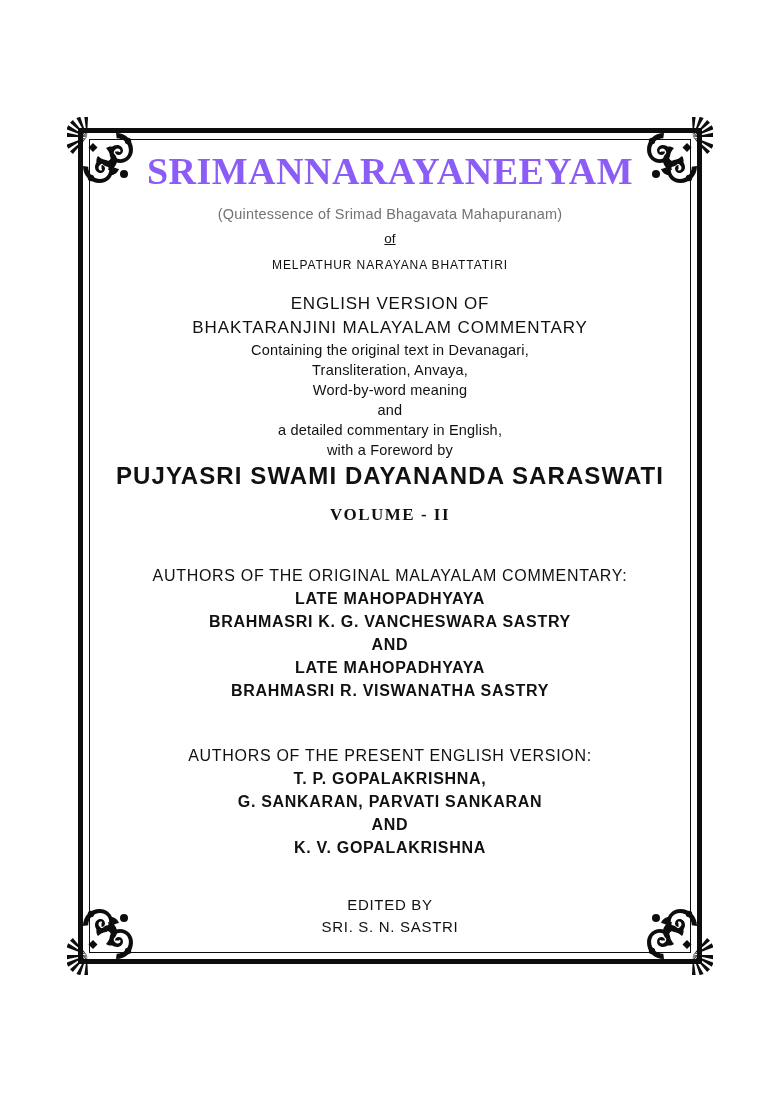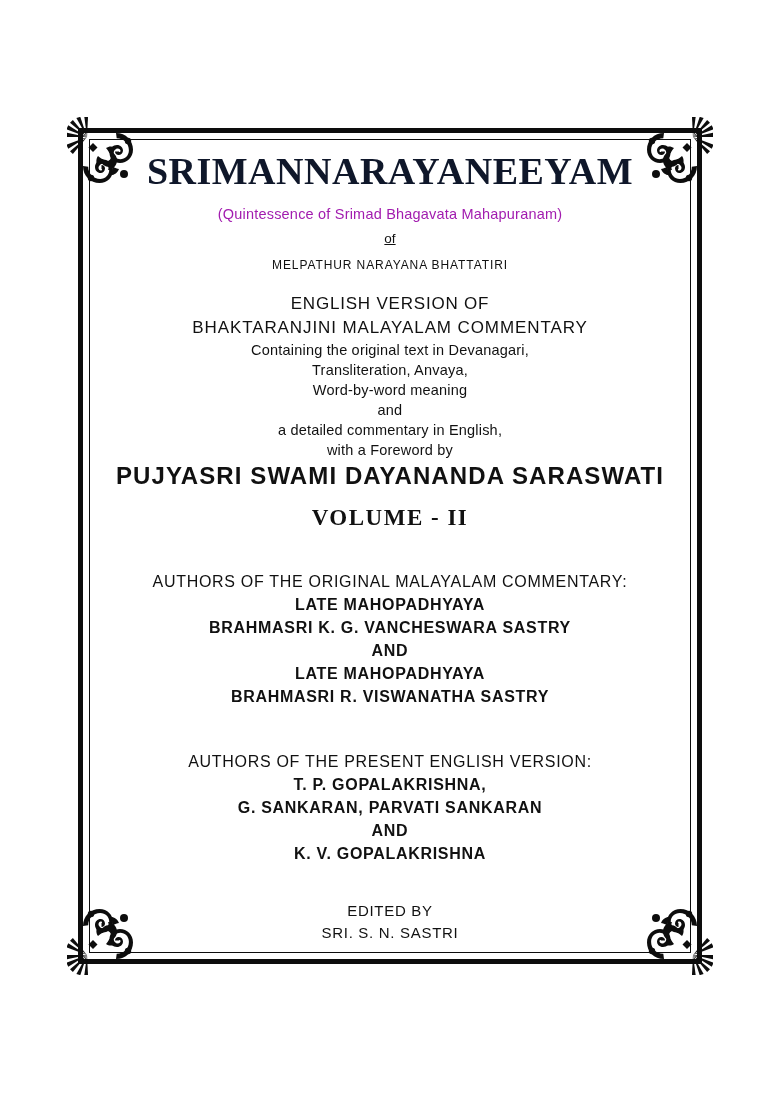--- a/index.html
+++ b/index.html
@@ -71,28 +71,28 @@
     text-align: center;
   }
 
   .title {
     font-family: "Liberation Serif", "DejaVu Serif", serif;
     font-weight: bold;
     font-size: 38px;
     letter-spacing: 0.5px;
     line-height: 1.05;
     margin: 0 0 14px 0;
-    color: #0f172a;
+    color: #8b5cf6;
   }
 
   .subtitle {
     font-size: 14.5px;
     letter-spacing: 0.2px;
     margin: 0 0 9px 0;
-    color: #a21caf;
+    color: #737373;
   }
 
   .of-line {
     font-size: 13.5px;
     margin: 0 0 9px 0;
     text-decoration: underline;
   }
 
   .author-main {
     font-size: 12px;
@@ -119,21 +119,21 @@
   .foreword-name {
     font-size: 24px;
     font-weight: bold;
     letter-spacing: 1.1px;
     margin: 3px 0 0 0;
   }
 
   .volume {
     font-family: "Liberation Serif", "DejaVu Serif", serif;
     font-weight: bold;
-    font-size: 23px;
+    font-size: 17px;
     letter-spacing: 1.5px;
     margin: 0;
   }
 
   .block-head {
     font-size: 16px;
     letter-spacing: 0.7px;
     margin: 16px 0 5px 0;
   }
 

